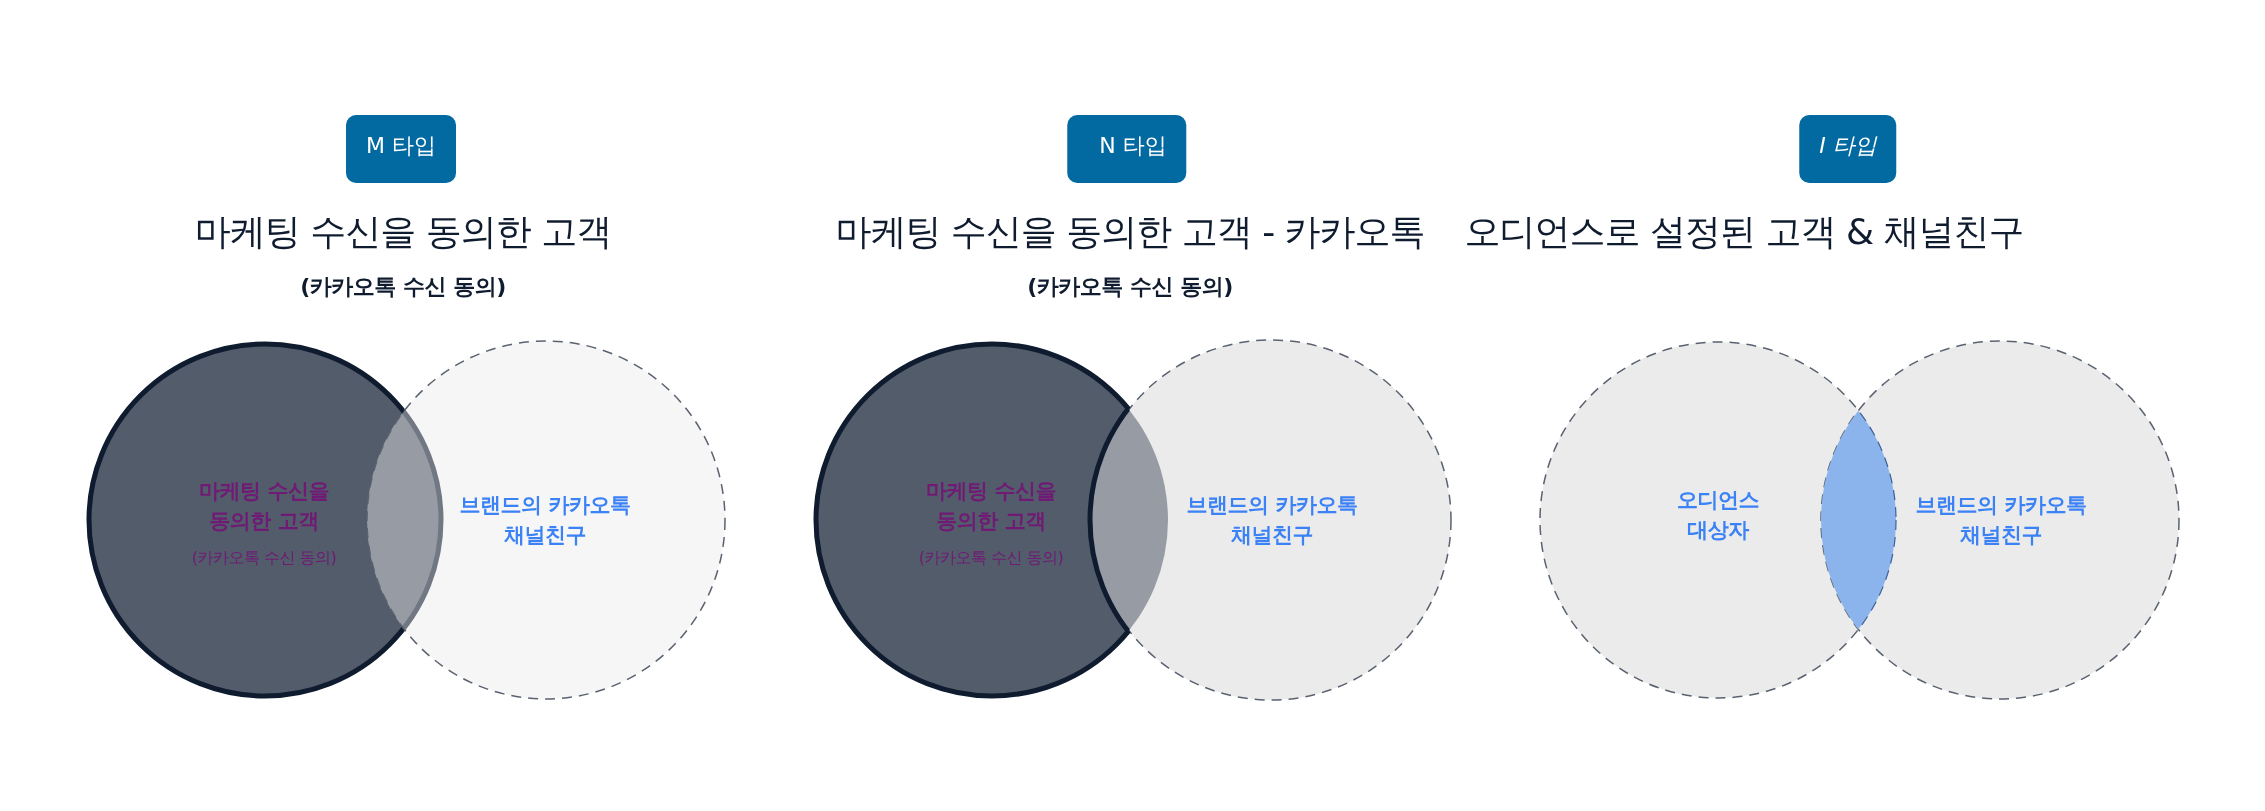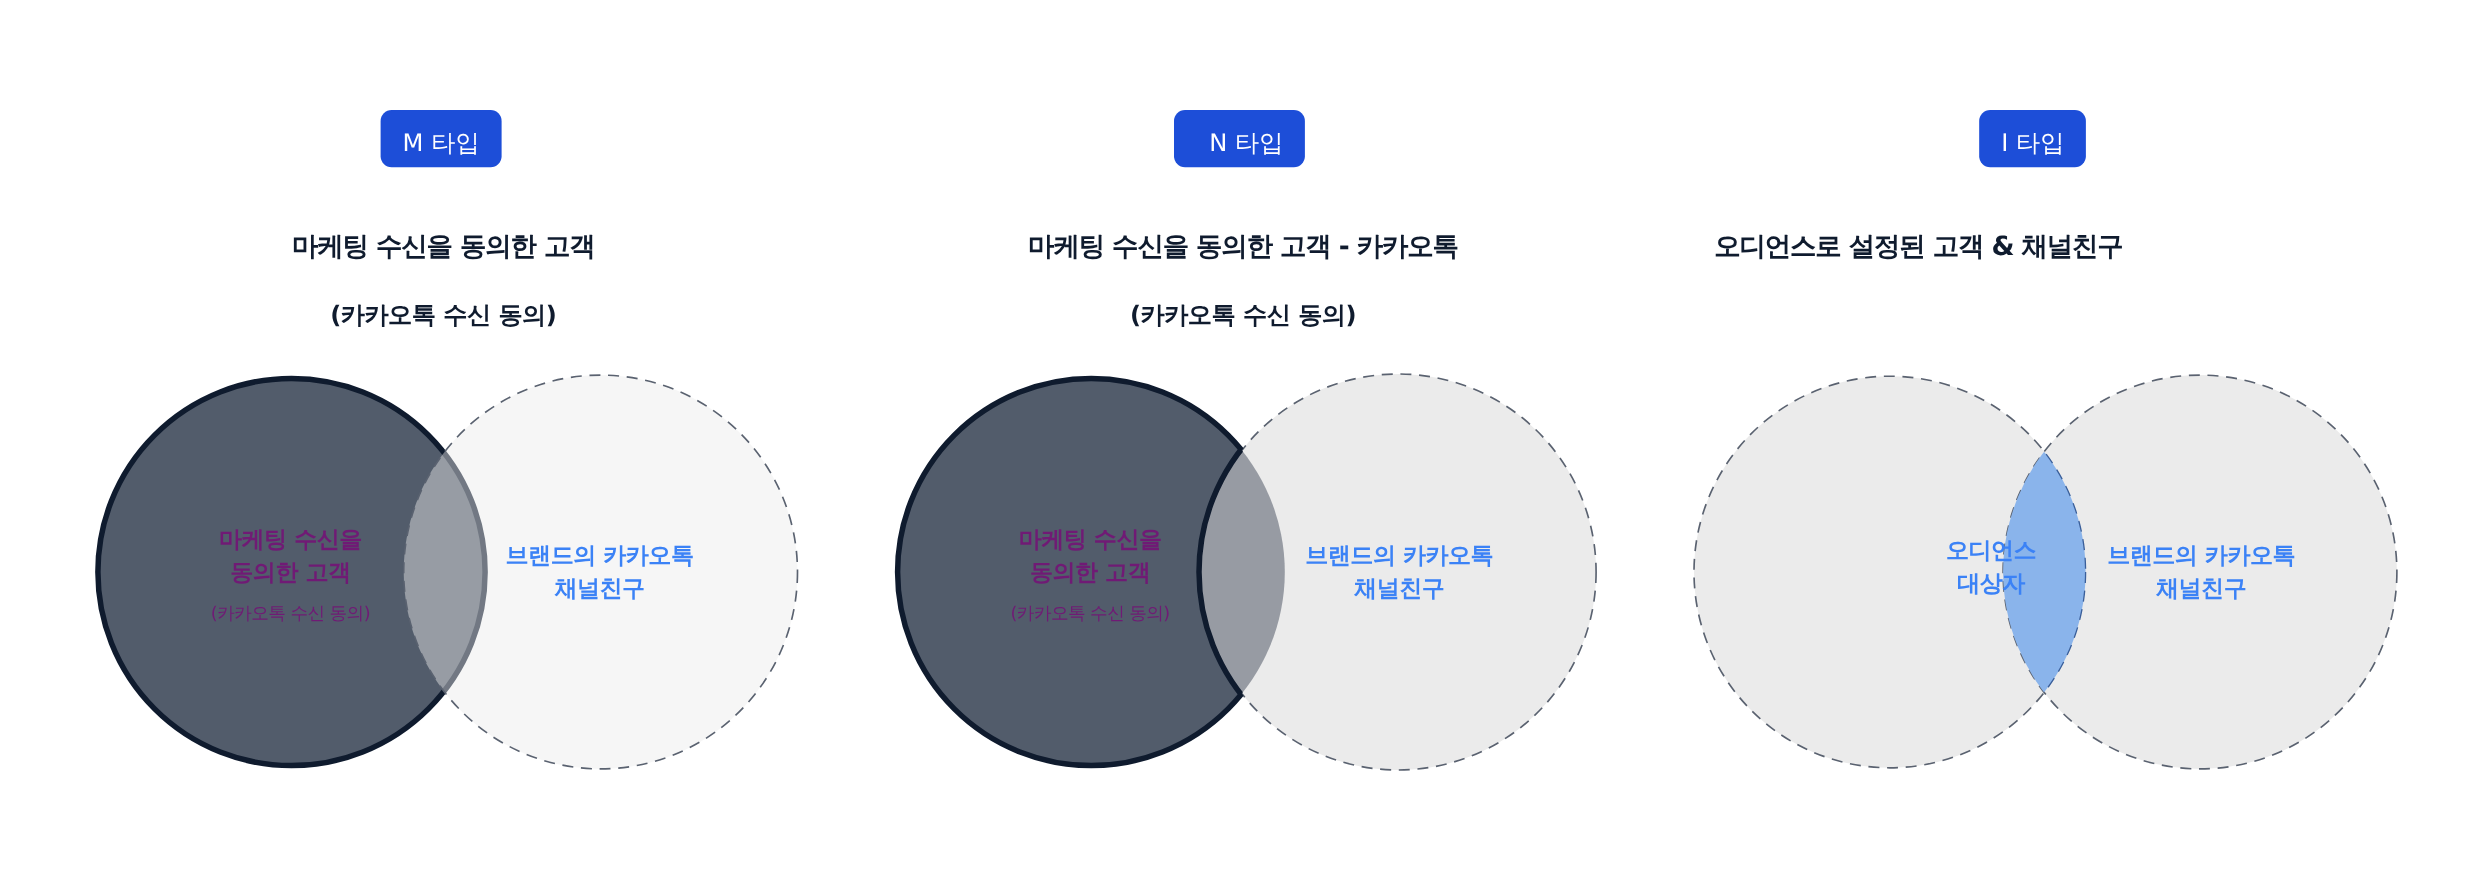--- a/index.html
+++ b/index.html
@@ -1,23 +1,23 @@
 <!DOCTYPE html>
 <html><head>
 <meta charset="utf-8">
 <style>
   html, body { margin: 0; padding: 0; background: #ffffff; }
   body { width: 2265px; height: 811px; position: relative; overflow: hidden;
          font-family: "DejaVu Sans", "Liberation Sans", sans-serif; color: #0f1b2e; }
   .panel { position: absolute; top: 0; height: 811px; }
-  .badge { position: absolute; top: 100px; height: 52px; padding: 0 20px;
-           background: #1d4ed8; color: #ffffff; border-radius: 10px;
+  .badge { position: absolute; top: 115px; height: 68px; padding: 0 20px;
+           background: #0369a1; color: #ffffff; border-radius: 10px;
            font-size: 22px; line-height: 62px; white-space: nowrap;
            transform: translateX(-50%); }
-  .title { position: absolute; top: 208px; font-size: 24px; font-weight: bold;
+  .title { position: absolute; top: 208px; font-size: 36px; font-weight: normal;
            letter-spacing: -1px; white-space: nowrap; transform: translateX(-50%); color: #0f1b2e; }
   .subtitle { position: absolute; top: 272px; font-size: 22px; font-weight: bold; white-space: nowrap;
               transform: translateX(-50%); color: #0f1b2e; letter-spacing: -0.5px; }
   svg.venn { position: absolute; top: 0; left: 0; }
   .label { position: absolute; text-align: center; transform: translate(-50%, -50%);
            font-weight: bold; white-space: nowrap; letter-spacing: -0.5px; }
   .label .line { display: block; font-size: 21px; line-height: 30px; }
   .label .small { display: block; font-size: 16px; font-weight: normal; margin-top: 12px; }
   .label.light { color: #701a75; }
   .label.dark { color: #3b82f6; }
@@ -96,23 +96,23 @@
     <span class="line">동의한 고객</span>
     <span class="small">(카카오톡 수신 동의)</span>
   </div>
   <div class="label dark" style="left:1272px; top:520px;">
     <span class="line">브랜드의 카카오톡</span>
     <span class="line">채널친구</span>
   </div>
 </div>
 
 <div class="panel">
-  <div class="badge" style="left:1848px;">I 타입</div>
+  <div class="badge" style="left:1848px;font-style:italic;">I 타입</div>
   <div class="title" style="left:1744px;">오디언스로 설정된 고객 &amp; 채널친구</div>
-  <div class="label dark" style="left:1810px; top:515px;">
+  <div class="label dark" style="left:1718px; top:515px;">
     <span class="line">오디언스</span>
     <span class="line">대상자</span>
   </div>
   <div class="label dark" style="left:2001px; top:520px;">
     <span class="line">브랜드의 카카오톡</span>
     <span class="line">채널친구</span>
   </div>
 </div>
 
 </body></html>

